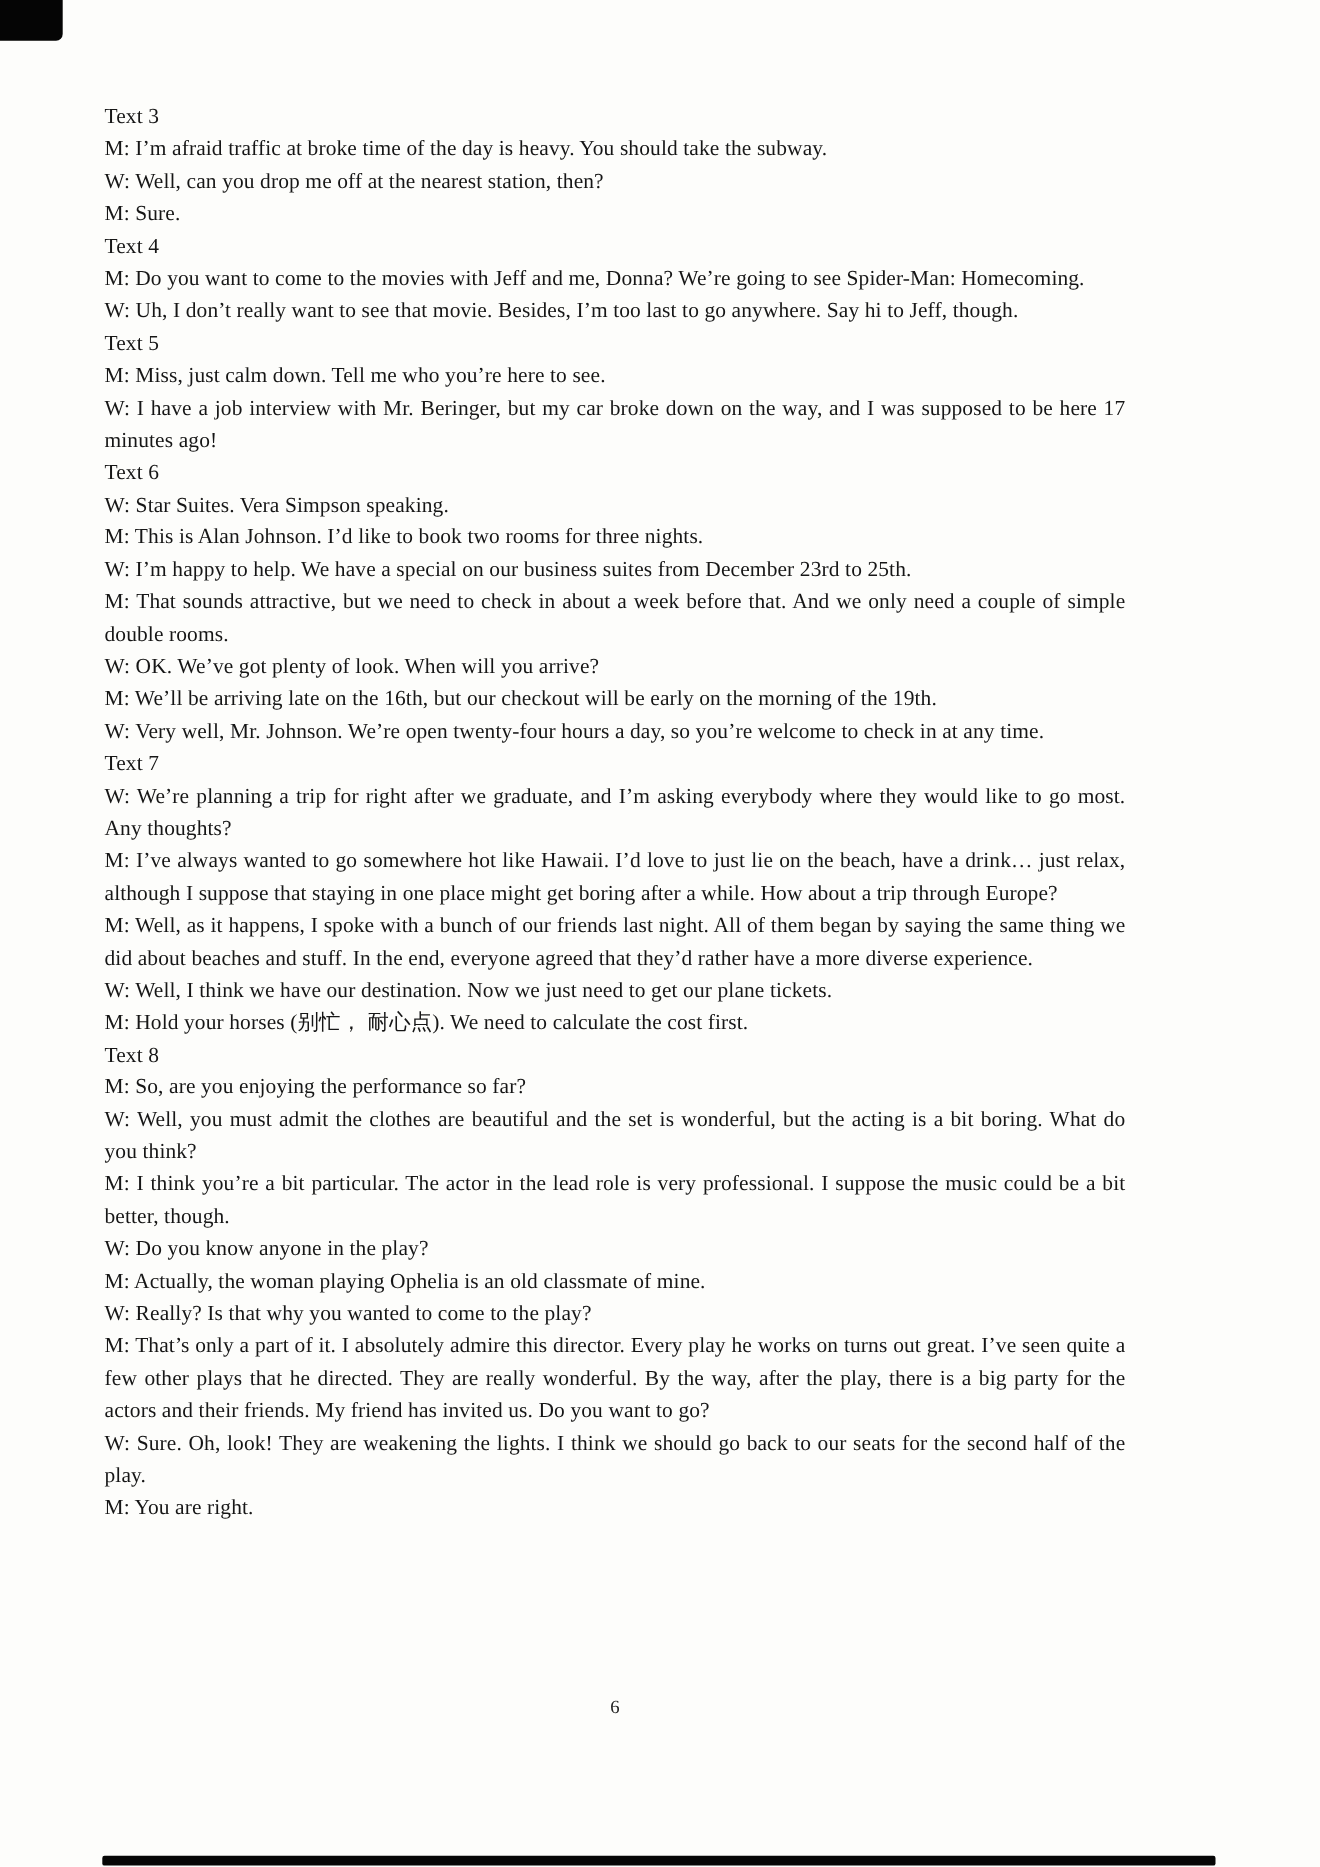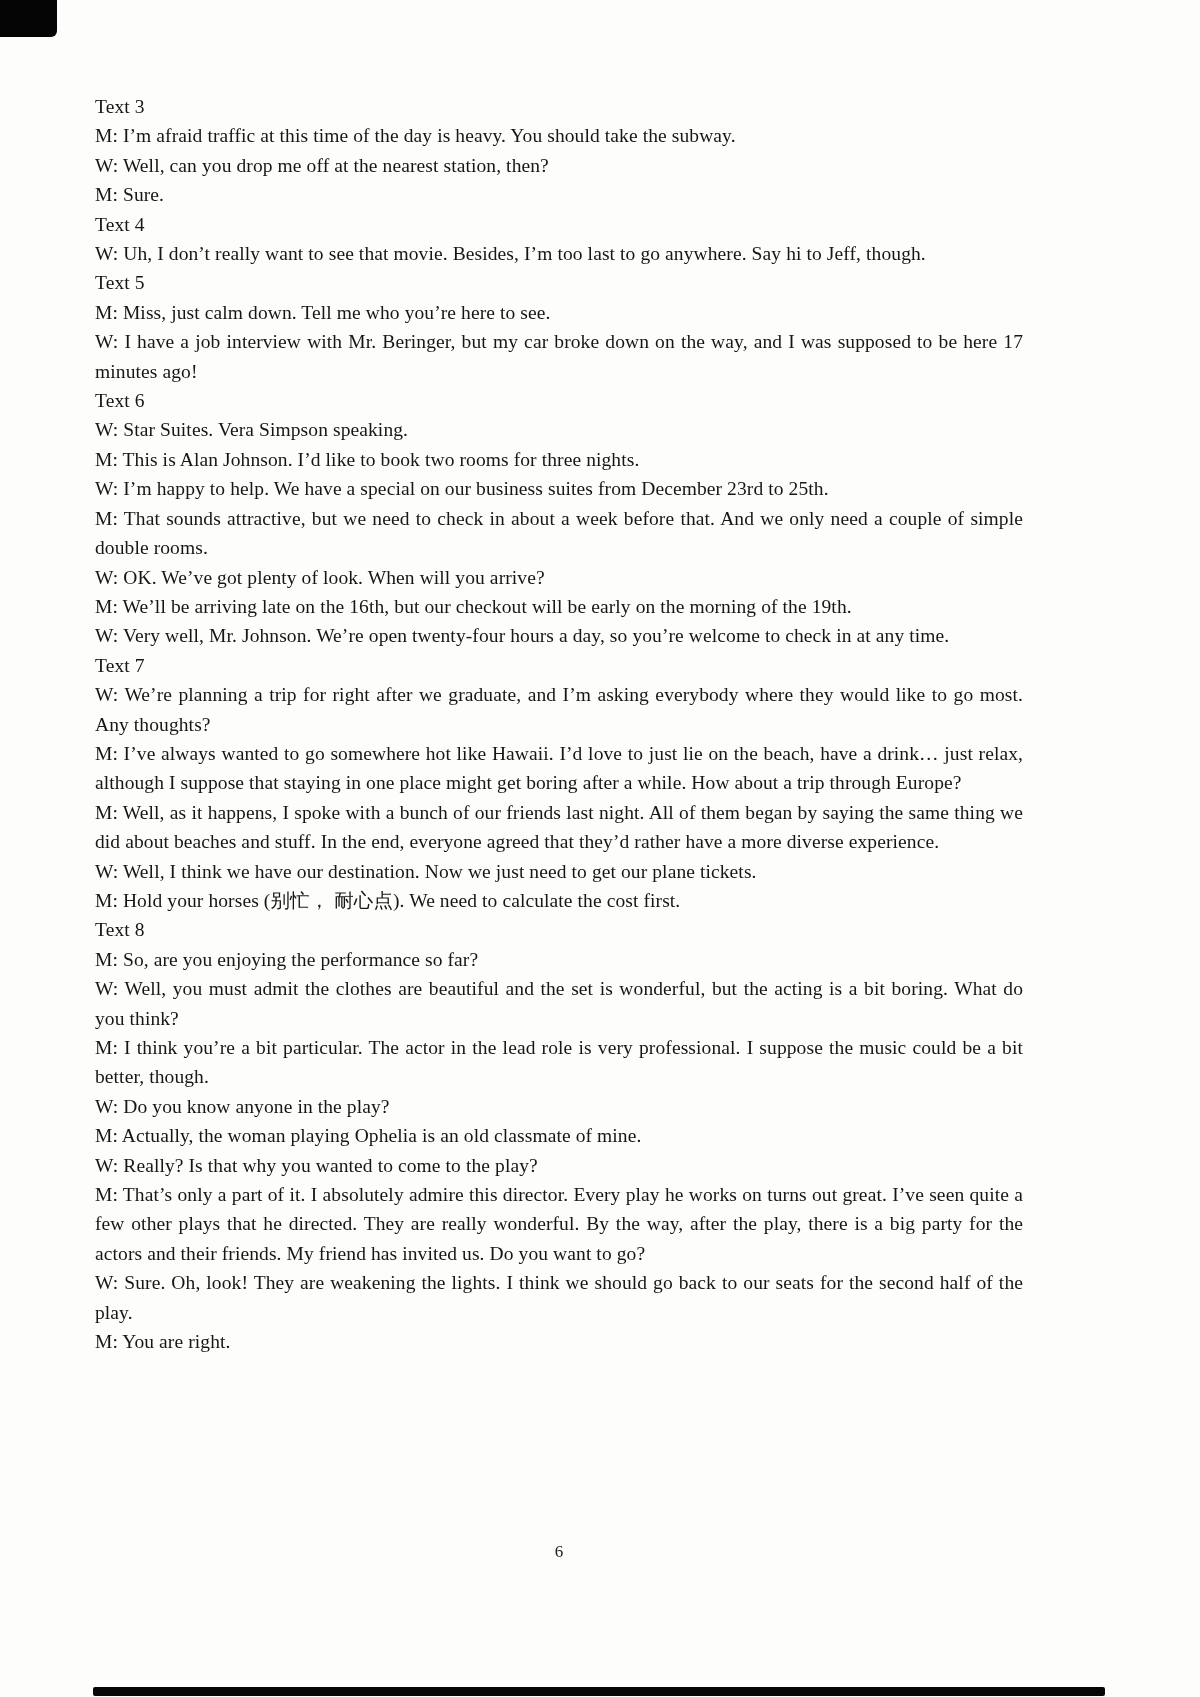--- a/index.html
+++ b/index.html
@@ -63,24 +63,25 @@
   }
 </style>
 </head>
 <body>
 
 <div class="page">
   <div class="corner-mark"></div>
 
   <div class="content">
       <p class="section-title">Text 3</p>
-      <p class="line">M: I’m afraid traffic at this time of the day is heavy. You should take the subway.</p>
+      <p class="line">M: I’m afraid traffic at broke time of the day is heavy. You should take the subway.</p>
       <p class="line">W: Well, can you drop me off at the nearest station, then?</p>
       <p class="line">M: Sure.</p>
       <p class="section-title">Text 4</p>
+      <p class="line">M: Do you want to come to the movies with Jeff and me, Donna? We’re going to see Spider-Man: Homecoming.</p>
       <p class="line">W: Uh, I don’t really want to see that movie. Besides, I’m too last to go anywhere. Say hi to Jeff, though.</p>
       <p class="section-title">Text 5</p>
       <p class="line">M: Miss, just calm down. Tell me who you’re here to see.</p>
       <p class="line">W: I have a job interview with Mr. Beringer, but my car broke down on the way, and I was supposed to be here 17 minutes ago!</p>
       <p class="section-title">Text 6</p>
       <p class="line">W: Star Suites. Vera Simpson speaking.</p>
       <p class="line">M: This is Alan Johnson. I’d like to book two rooms for three nights.</p>
       <p class="line">W: I’m happy to help. We have a special on our business suites from December 23rd to 25th.</p>
       <p class="line">M: That sounds attractive, but we need to check in about a week before that. And we only need a couple of simple double rooms.</p>
       <p class="line">W: OK. We’ve got plenty of look. When will you arrive?</p>

